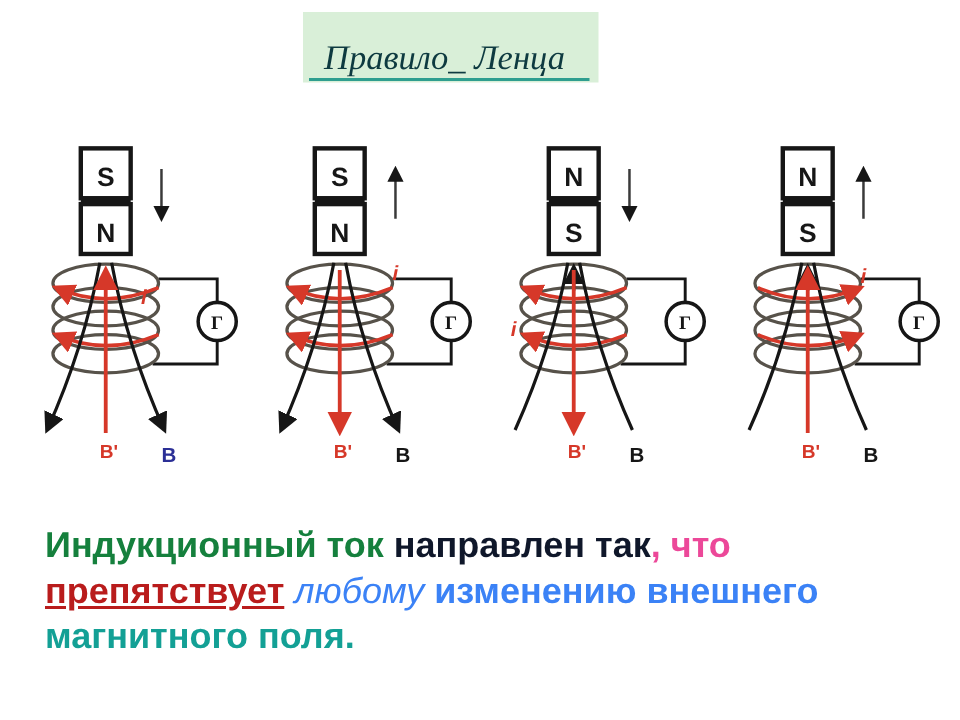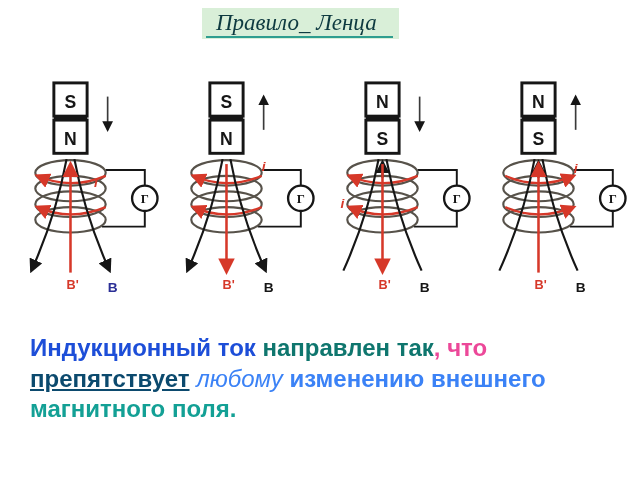--- a/index.html
+++ b/index.html
@@ -1,20 +1,20 @@
 <!DOCTYPE html>
 <html><head>
 <meta charset="utf-8">
 <style>
   html,body{margin:0;padding:0;}
   body{
     width:640px;height:480px;background:#ffffff;overflow:hidden;
     font-family:"Liberation Sans", sans-serif;
   }
-  .title-box{display:inline-block;margin:8px 0 0 202px;padding:2px 6px 3px 4px;}
+  .title-box{display:inline-block;margin:8px 0 0 202px;padding:18px 6px 3px 4px;}
   .title-text{
     font-family:"Liberation Serif", serif;font-style:italic;font-size:23px;
     border-bottom:2px solid;padding:0 16px 1px 10px;white-space:nowrap;
   }
   .diagrams{display:flex;gap:8px;padding-left:18px;margin-top:40px;height:220px;}
   .diagram{width:148px;height:220px;}
   .diagram svg{width:100%;height:100%;display:block;}
   .statement{margin:34px 0 0 30px;width:588px;font-size:24px;font-weight:bold;line-height:1.28;}
   .st-line span.u{text-decoration:underline;}
   .st-line span.it{font-weight:normal;font-style:italic;}
@@ -158,17 +158,17 @@
           <circle cx="124" cy="122" r="13" fill="#ffffff" stroke="#161616" stroke-width="2.4"></circle>
           <text x="124" y="127" font-size="13" font-weight="bold" text-anchor="middle" fill="#161616" font-family="&quot;Liberation Serif&quot;, serif">Г</text>
           <text x="84" y="96" font-size="14" font-weight="bold" font-style="italic" fill="#d63829">i</text>
           <text x="44" y="215" font-size="13" font-weight="bold" fill="#d63829">В'</text>
           <text x="86" y="218" font-size="14" font-weight="bold" fill="#161616">В</text>
         </svg>
       </div>
   </div>
 
   <div class="statement">
-      <div class="st-line"><span style="color: #1d4ed8;">Индукционный ток </span><span style="color: #0f766e;">направлен так</span><span style="color: #ec4899;">, что</span></div>
-      <div class="st-line"><span class="u" style="color: #0c4a6e;">препятствует</span><span style="color: rgb(12, 12, 12);"> </span><span class="it" style="color: #3b82f6;">любому</span><span style="color: rgb(12, 12, 12);"> </span><span style="color: #3b82f6; margin-top: 23px;">изменению внешнего</span></div>
+      <div class="st-line"><span style="color: #15803d;">Индукционный ток </span><span style="color: #0f172a;">направлен так</span><span style="color: #ec4899;">, что</span></div>
+      <div class="st-line"><span class="u" style="color: #b91c1c;">препятствует</span><span style="color: rgb(12, 12, 12);"> </span><span class="it" style="color: #3b82f6;">любому</span><span style="color: rgb(12, 12, 12);"> </span><span style="color: #3b82f6; margin-top: 23px;">изменению внешнего</span></div>
       <div class="st-line"><span style="color: rgb(19, 160, 149); text-align: center;">магнитного поля.</span></div>
     </div>
 </div>
 
 </body></html>

